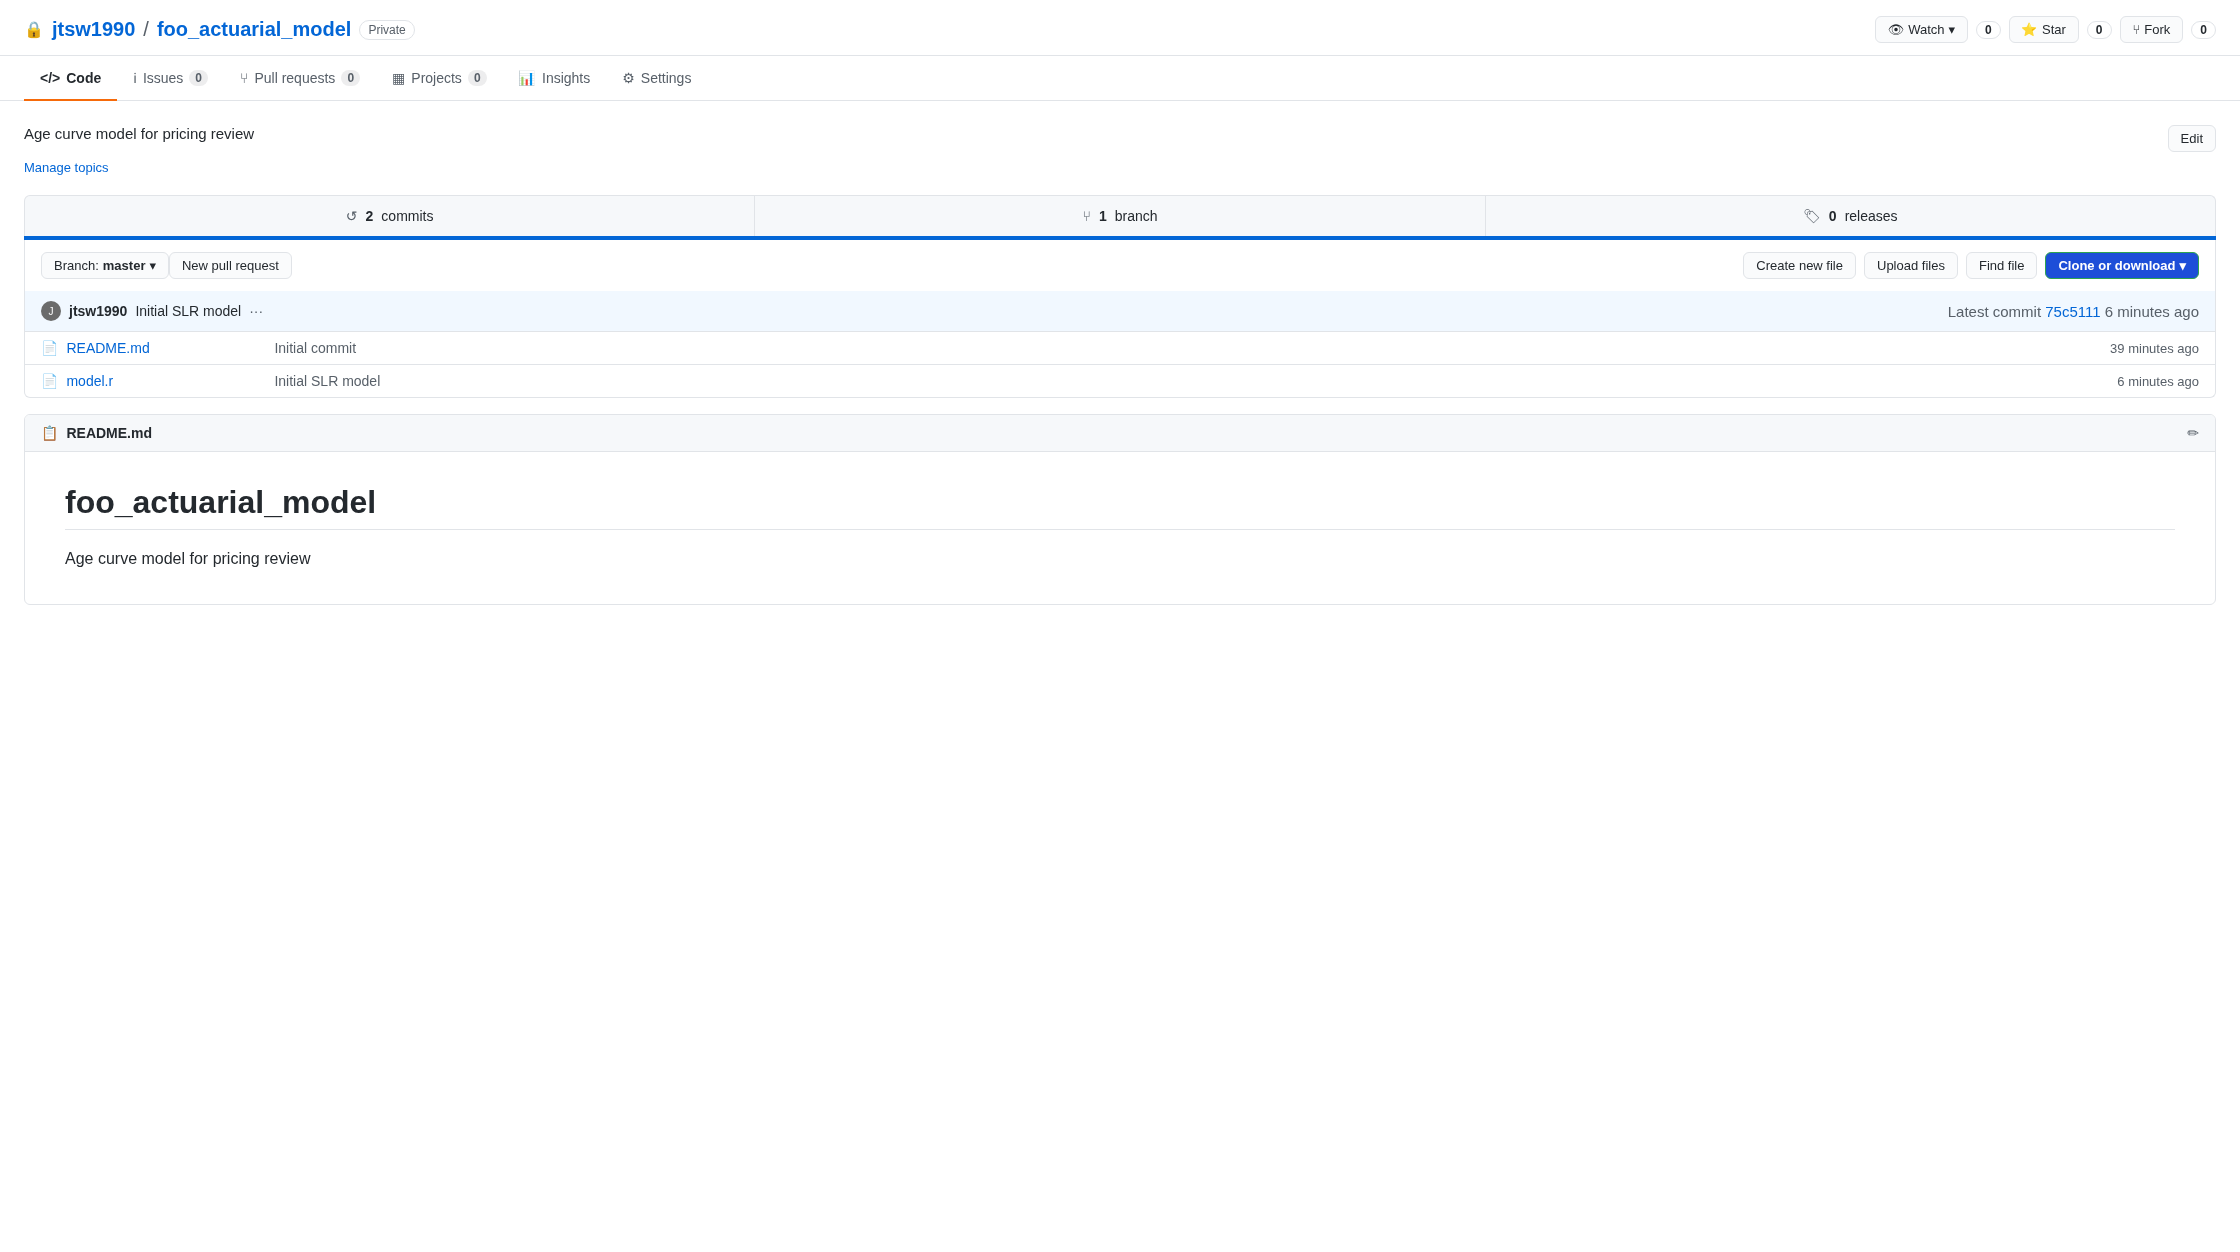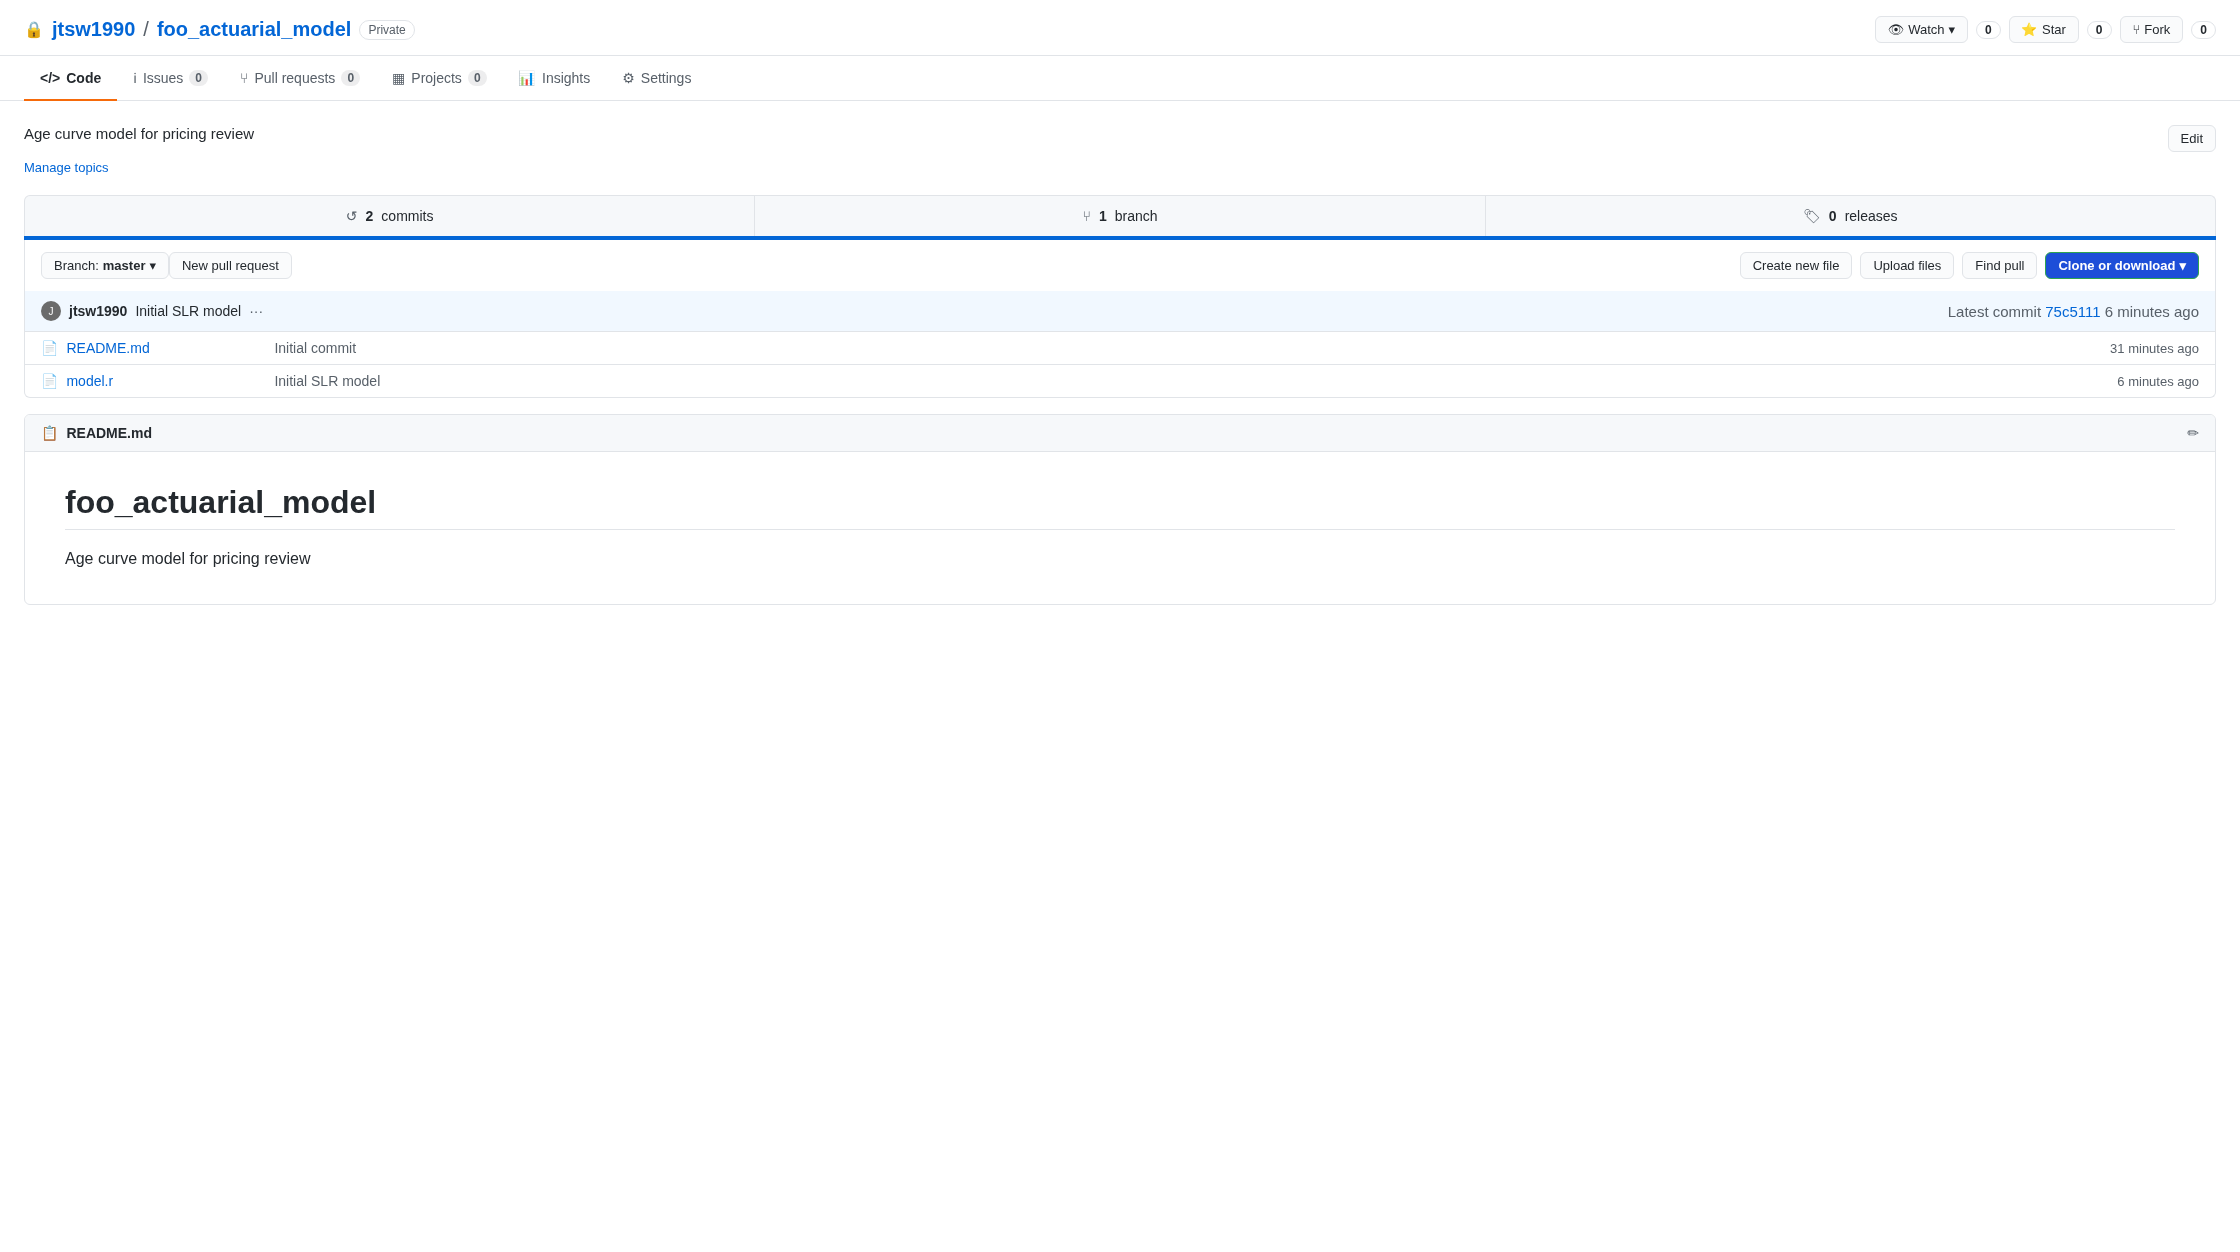--- a/index.html
+++ b/index.html
@@ -379,21 +379,21 @@
       <button class="branch-btn">
         <span>Branch:</span>
         <strong>master</strong>
         <span>▾</span>
       </button>
       <button class="toolbar-btn">New pull request</button>
     </div>
     <div class="branch-right">
       <button class="toolbar-btn">Create new file</button>
       <button class="toolbar-btn">Upload files</button>
-      <button class="toolbar-btn">Find pull</button>
+      <button class="toolbar-btn">Find file</button>
       <button class="clone-btn">
         <span>Clone or download</span>
         <span>▾</span>
       </button>
     </div>
   </div>
 
   <div class="file-table">
 
     <div class="commit-row">
@@ -407,21 +407,21 @@
         <span>Latest commit</span>
         <a class="commit-hash">75c5111</a>
         <span>6 minutes ago</span>
       </span>
     </div>
 
     <div class="file-row">
       <span class="file-icon">📄</span>
       <a class="file-name">README.md</a>
       <span class="file-commit">Initial commit</span>
-      <span class="file-time">31 minutes ago</span>
+      <span class="file-time">39 minutes ago</span>
     </div>
     <div class="file-row">
       <span class="file-icon">📄</span>
       <a class="file-name">model.r</a>
       <span class="file-commit">Initial SLR model</span>
       <span class="file-time">6 minutes ago</span>
     </div>
   </div>
 
   <div class="readme-section">

